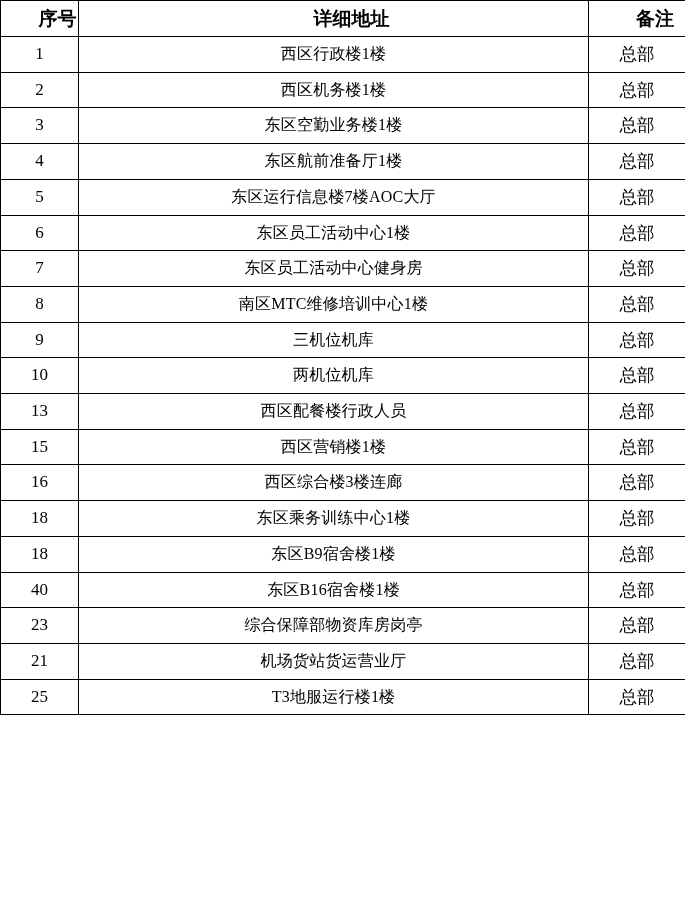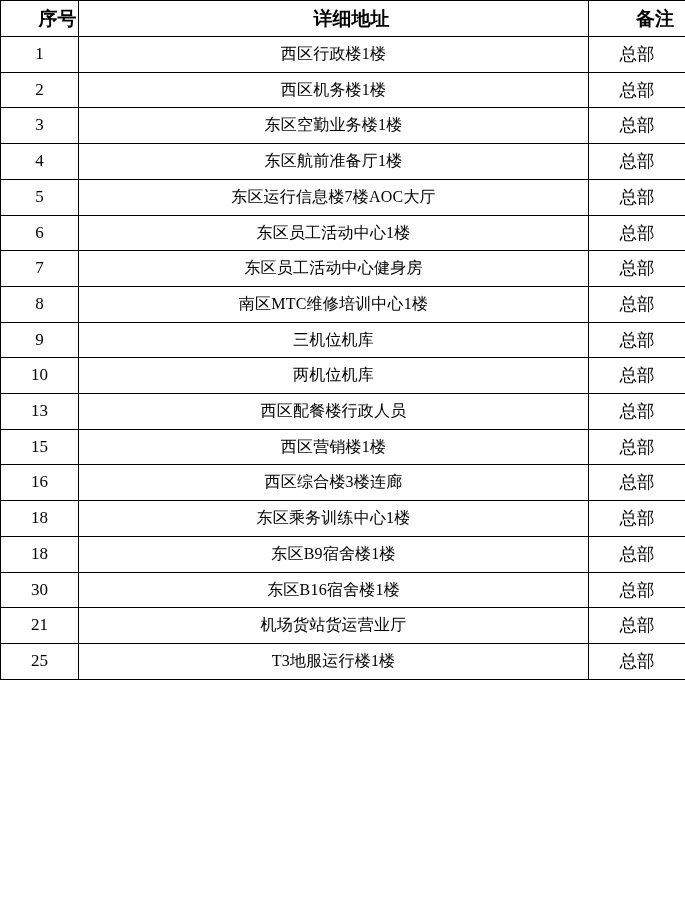--- a/index.html
+++ b/index.html
@@ -149,22 +149,27 @@
           <td class="cell-index">18</td>
           <td class="cell-addr">东区乘务训练中心1楼</td>
           <td class="cell-note">总部</td>
         </tr>
         <tr>
           <td class="cell-index">18</td>
           <td class="cell-addr">东区B9宿舍楼1楼</td>
           <td class="cell-note">总部</td>
         </tr>
         <tr>
-          <td class="cell-index">30</td>
+          <td class="cell-index">40</td>
           <td class="cell-addr">东区B16宿舍楼1楼</td>
+          <td class="cell-note">总部</td>
+        </tr>
+        <tr>
+          <td class="cell-index">23</td>
+          <td class="cell-addr">综合保障部物资库房岗亭</td>
           <td class="cell-note">总部</td>
         </tr>
         <tr>
           <td class="cell-index">21</td>
           <td class="cell-addr">机场货站货运营业厅</td>
           <td class="cell-note">总部</td>
         </tr>
         <tr>
           <td class="cell-index">25</td>
           <td class="cell-addr">T3地服运行楼1楼</td>

